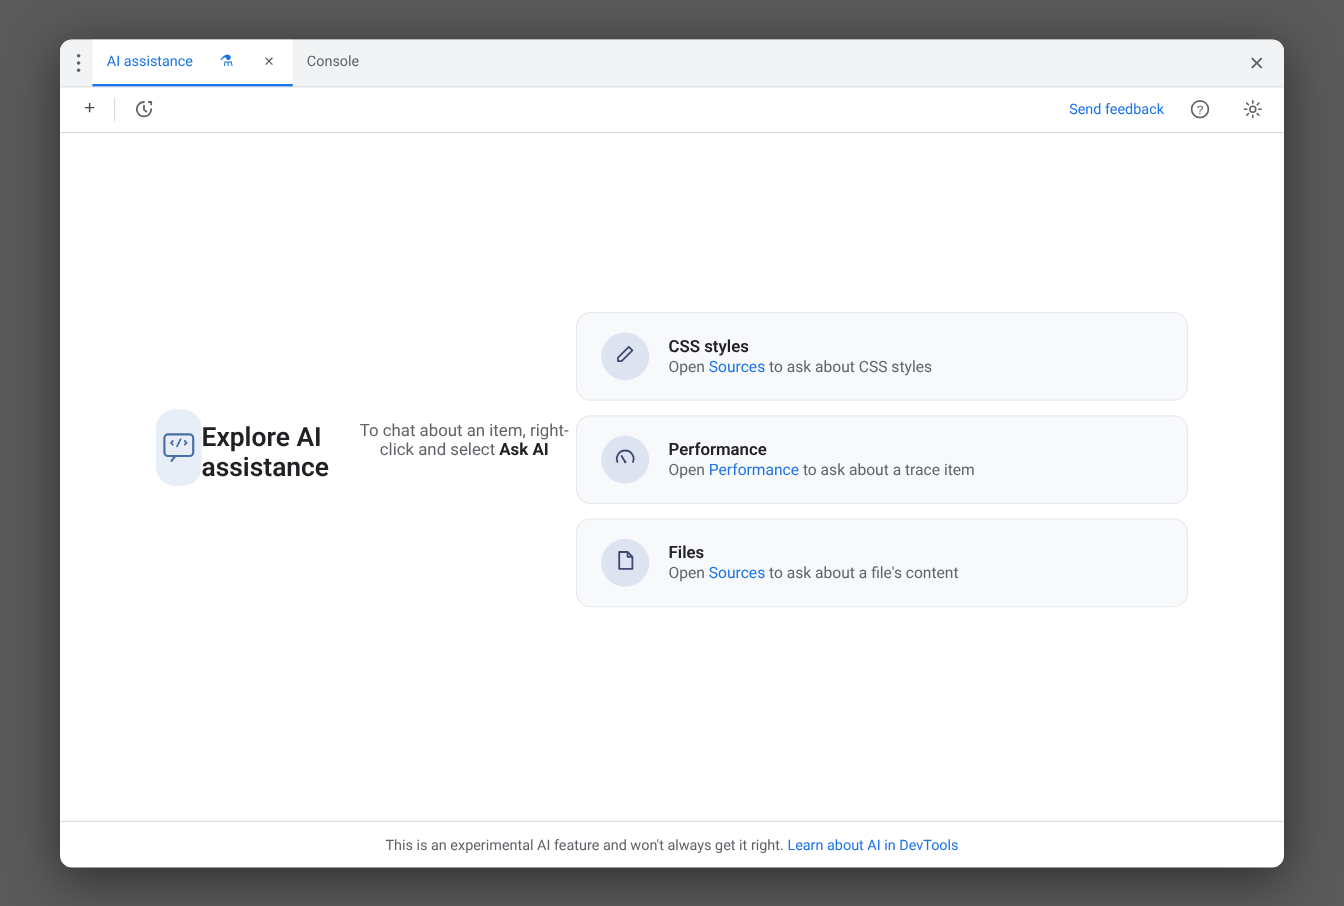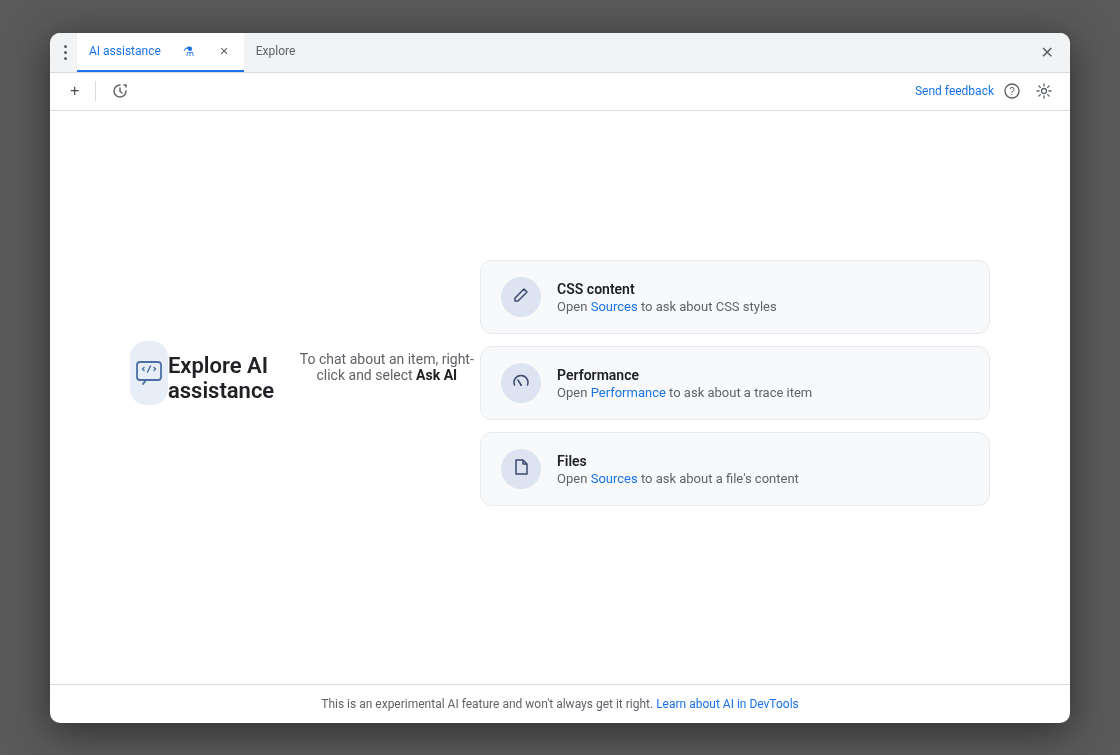--- a/index.html
+++ b/index.html
@@ -128,21 +128,21 @@
       width: 1px;
       height: 20px;
       background: #dadce0;
       margin: 0 8px;
     }
 
     .toolbar-right {
       margin-left: auto;
       display: flex;
       align-items: center;
-      gap: 4px;
+      gap: 16px;
     }
 
     .send-feedback-link {
       color: #1a73e8;
       text-decoration: none;
       font-size: 12px;
       cursor: pointer;
     }
 
     .icon-btn {
@@ -282,21 +282,21 @@
       <div class="dot"></div>
     </div>
 
     <div class="tabs">
       <div class="tab active">
         <span class="tab-label">AI assistance</span>
         <span class="tab-icon">⚗</span>
         <span class="tab-close">✕</span>
       </div>
       <div class="tab">
-        <span class="tab-label">Explore</span>
+        <span class="tab-label">Console</span>
       </div>
     </div>
 
     <div class="window-close">✕</div>
   </div>
 
   <div class="toolbar">
     <button class="toolbar-btn">+</button>
     <div class="toolbar-divider"></div>
     <button class="toolbar-btn">
@@ -346,21 +346,21 @@
 
       <div class="card">
         <div class="card-icon-wrap">
           <span class="card-icon">
             <svg width="18" height="18" viewBox="0 0 18 18" fill="none">
               <path d="M12 3l3 3-9 9H3v-3L12 3z" stroke="#3c4a6e" stroke-width="1.5" stroke-linejoin="round" fill="none"></path>
             </svg>
           </span>
         </div>
         <div class="card-text">
-          <div class="card-title">CSS content</div>
+          <div class="card-title">CSS styles</div>
           <div class="card-desc">
             Open <a>Sources</a> to ask about CSS styles
           </div>
         </div>
       </div>
 
 
       <div class="card">
         <div class="card-icon-wrap">
           <span class="card-icon">

